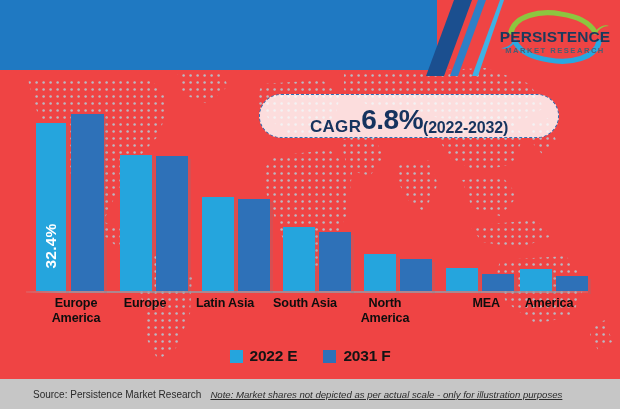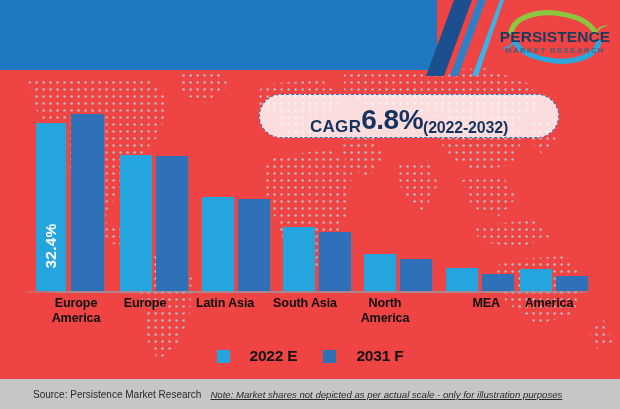--- a/index.html
+++ b/index.html
@@ -177,21 +177,20 @@
   }
   .legend-swatch {
     width: 13px; height: 13px;
     display: inline-block;
   }
   .legend-text {
     font-size: 15.5px;
     font-weight: bold;
     color: #141414;
     letter-spacing: -0.2px;
-    margin-left: 13px;
   }
 
   
   .footer {
     position: absolute;
     left: 0; bottom: 0;
     width: 620px; height: 30px;
     background: #c6c6c6;
     z-index: 9;
     display: flex;

